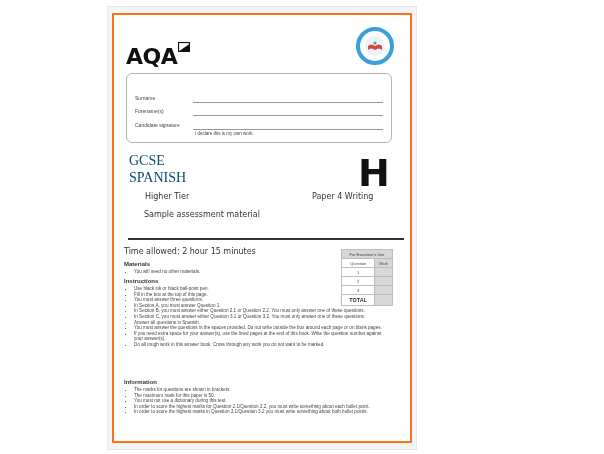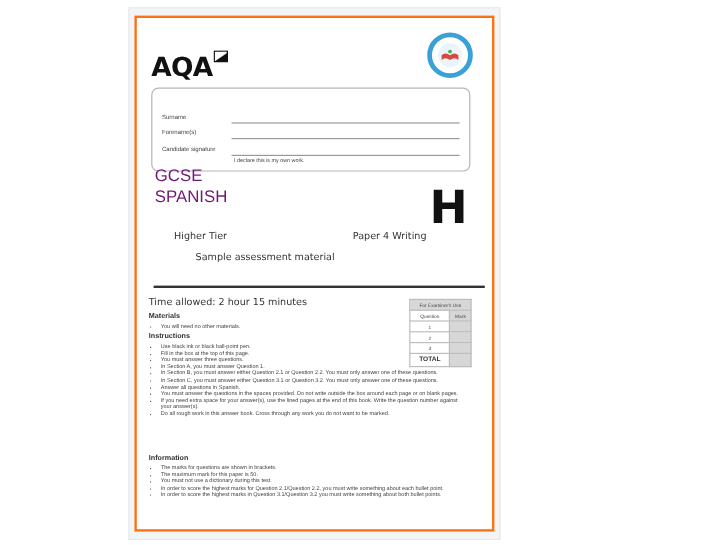--- a/index.html
+++ b/index.html
@@ -7,21 +7,21 @@
   .frame { position:absolute; left:107px; top:6px; width:310px; height:444px; background:#f3f4f6; border:1px solid #e6e8eb; box-sizing:border-box; }
   .page { position:absolute; left:112px; top:13px; width:300px; height:430px; background:#fff; border:2px solid #f97316; box-sizing:border-box; }
   .logo { position:absolute; left:12px; top:29px; font-weight:bold; font-size:22px; letter-spacing:-0.5px; color:#111; font-family:"DejaVu Sans", sans-serif; }
   .logo-mark { position:absolute; left:64px; top:27px; width:12px; height:10px; }
   .emblem { position:absolute; left:242px; top:12px; width:38px; height:38px; border-radius:50%; background:#fff; border:4px solid #3aa0d8; box-sizing:border-box; }
   .emblem-inner { position:absolute; left:5px; top:5px; width:20px; height:20px; border-radius:50%; background:#e9f4fb; }
   .cand-box { position:absolute; left:12px; top:58px; width:266px; height:70px; border:1px solid #b5b5b5; border-radius:6px; box-sizing:border-box; }
   .cand-row { position:absolute; left:8px; font-size:5px; color:#444; }
   .cand-line { position:absolute; left:66px; width:190px; height:0; border-top:1px solid #999; }
   .declare { position:absolute; left:68px; top:57px; font-size:4.5px; color:#444; }
-  .gcse { position:absolute; left:15px; top:123px; font-size:14px; line-height:17px; color:#701a75; font-family:Liberation Sans, sans-serif; }
+  .gcse { position:absolute; left:15px; top:137px; font-size:14px; line-height:17px; color:#0c4a6e; font-family:Liberation Serif, serif; }
   .tier-h { position:absolute; left:244px; top:136px; font-size:38px; font-weight:bold; color:#111; font-family:"DejaVu Sans", sans-serif; }
   .sub { position:absolute; font-size:8px; color:#333; font-family:"DejaVu Sans", sans-serif;padding-left:16px; }
   .rule { position:absolute; left:14px; top:223px; width:276px; height:0; border-top:2px solid #333; }
   .time { position:absolute; left:10px; top:232px; font-size:8px; color:#333; font-family:"DejaVu Sans", sans-serif; }
   .hdr { position:absolute; left:10px; font-size:6px; font-weight:bold; color:#333; }
   .bl { position:absolute; left:10px; width:265px; font-size:4.6px; line-height:5.6px; color:#444; }
   .bl ul { margin:0; padding:0 0 0 10px; }
   .bl li { margin:0; padding:0; }
   .exam { position:absolute; left:227px; top:234px; width:52px; border-collapse:collapse; font-size:4px; color:#444; }
   .exam td { border:1px solid #bdbdbd; height:8px; text-align:center; padding:0; }
@@ -58,22 +58,22 @@
     <div class="cand-line" style="top:55px"></div>
     <div class="declare">I declare this is my own work.</div>
   </div>
 
   <div class="gcse">
     <div>GCSE</div>
     <div>SPANISH</div>
   </div>
   <div class="tier-h">H</div>
   <div class="sub" style="left:15px;top:177px">Higher Tier</div>
-  <div class="sub" style="left:164px;top:177px">Paper 4 Writing</div>
-  <div class="sub" style="left:33px;top:195px">Sample assessment material</div>
+  <div class="sub" style="left:182px;top:177px">Paper 4 Writing</div>
+  <div class="sub" style="left:14px;top:195px">Sample assessment material</div>
   <div class="rule"></div>
 
   <div class="time">Time allowed: 2 hour 15 minutes</div>
 
   <table class="exam">
     <tbody>
         <tr>
           <td colspan="2" class="hd">For Examiner's Use</td>
         </tr>
     <tr>

